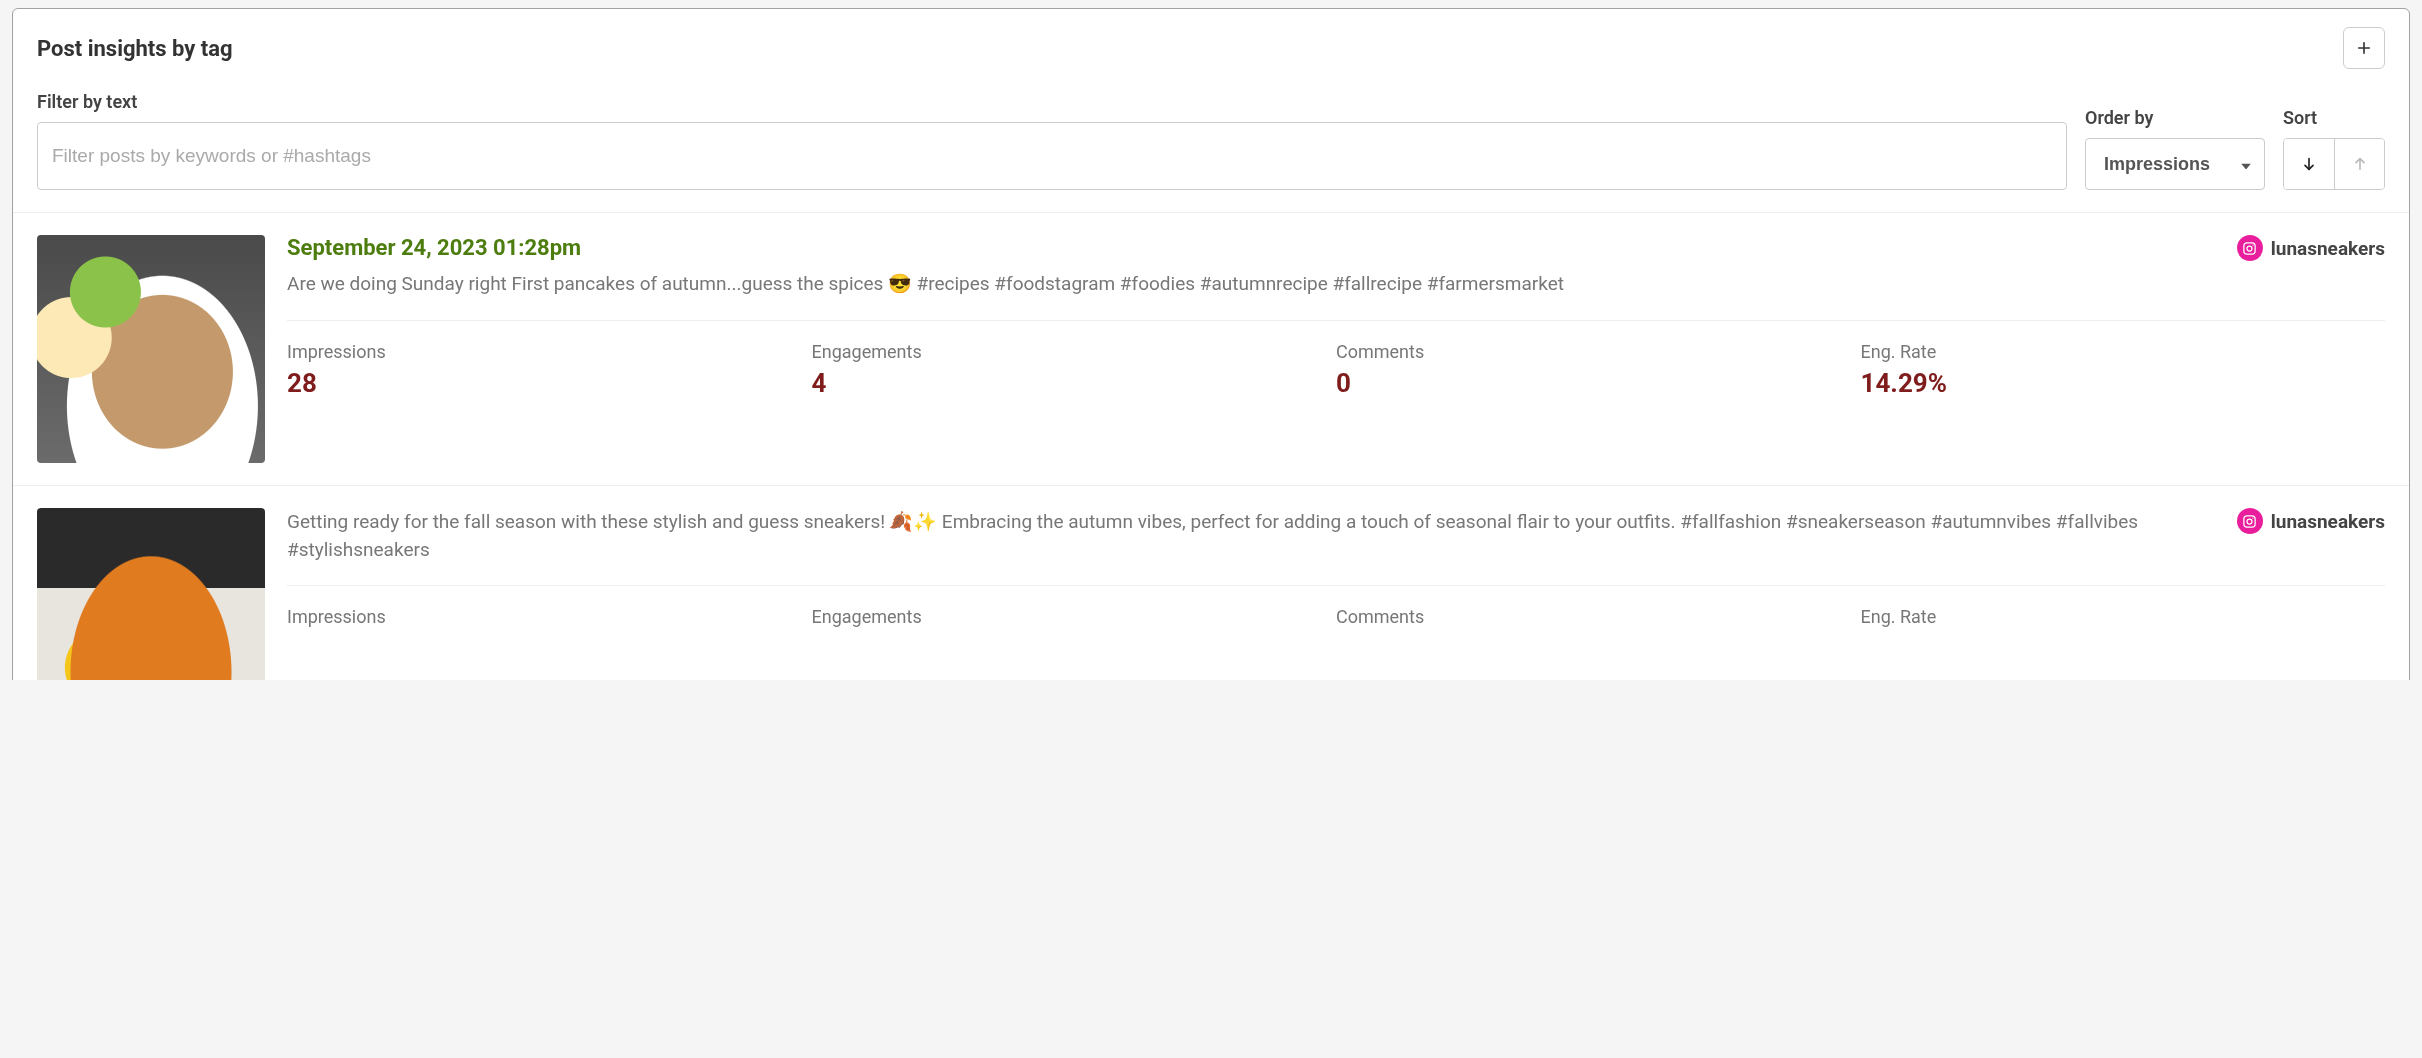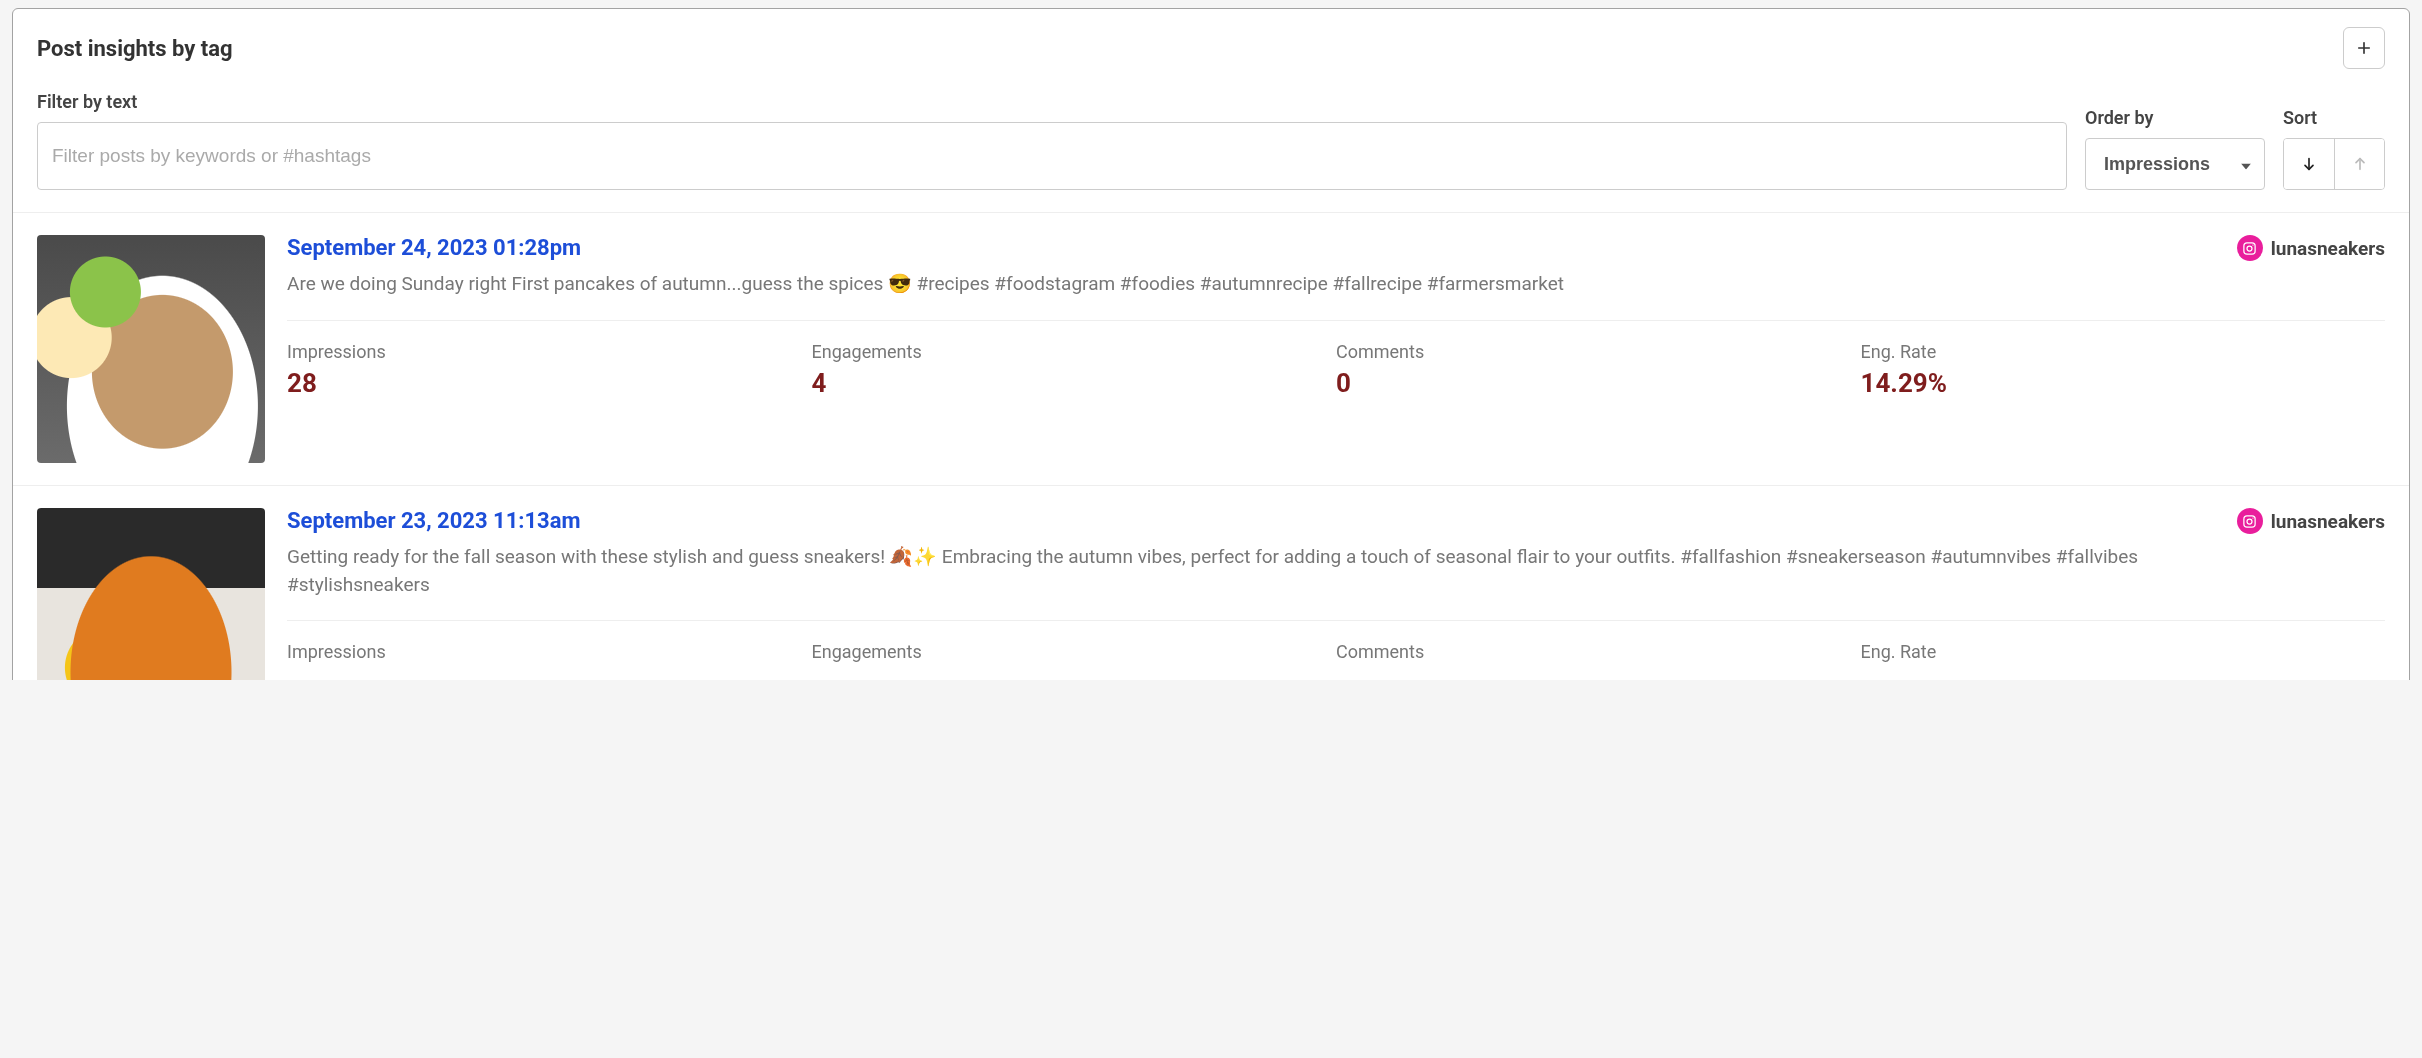--- a/index.html
+++ b/index.html
@@ -140,21 +140,21 @@
       radial-gradient(ellipse at 50% 65%, #fff 0 60px, transparent 61px),
       radial-gradient(ellipse at 30% 70%, #f5c518 0 40px, transparent 41px),
       radial-gradient(ellipse at 70% 78%, #2b4bd8 0 30px, transparent 31px),
       linear-gradient(180deg, #2a2a2a 0 35%, #e8e4de 35% 100%);
   }
   .post-body { flex: 1; display: flex; flex-direction: column; }
   .post-top { display: flex; justify-content: space-between; align-items: flex-start; gap: 20px; }
   .post-date {
     font-size: 22px;
     font-weight: 700;
-    color: #1d4ed8;
+    color: #4d7c0f;
     margin-bottom: 10px;
   }
   .post-caption {
     font-size: 19px;
     color: #777;
     line-height: 1.45;
   }
   .account-tag {
     display: flex;
     align-items: center;
@@ -291,21 +291,20 @@
         </div>
       </div>
     </div>
   </div>
 
   <div class="post-row">
     <div class="thumb sneakers"></div>
     <div class="post-body">
       <div class="post-top">
         <div>
-          <div class="post-date">September 23, 2023 11:13am</div>
           <div class="post-caption">Getting ready for the fall season with these stylish and guess sneakers! 🍂✨ Embracing the autumn vibes, perfect for adding a touch of seasonal flair to your outfits. #fallfashion #sneakerseason #autumnvibes #fallvibes #stylishsneakers</div>
         </div>
         <div class="account-tag">
           <span class="ig-badge">
             <svg viewBox="0 0 24 24">
                   <rect x="3" y="3" width="18" height="18" rx="5"></rect>
                   <circle cx="12" cy="12" r="4"></circle>
                   <circle cx="17.5" cy="6.5" r="1" fill="#fff" stroke="none"></circle>
                 </svg>
           </span>

